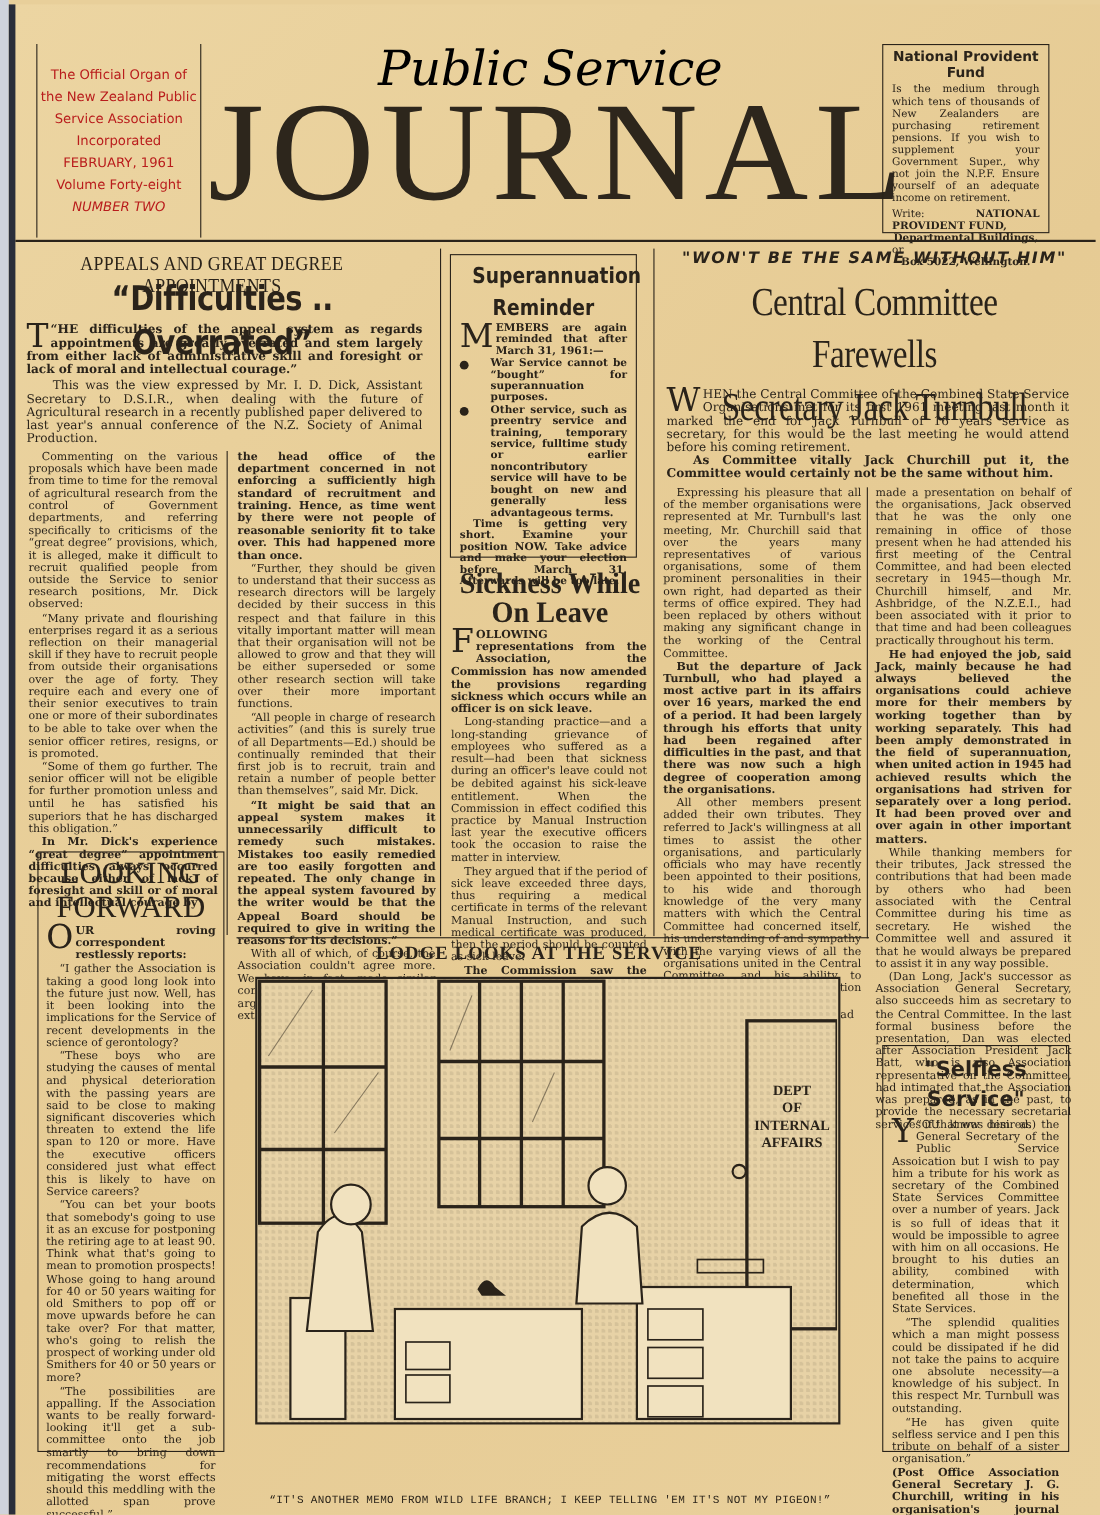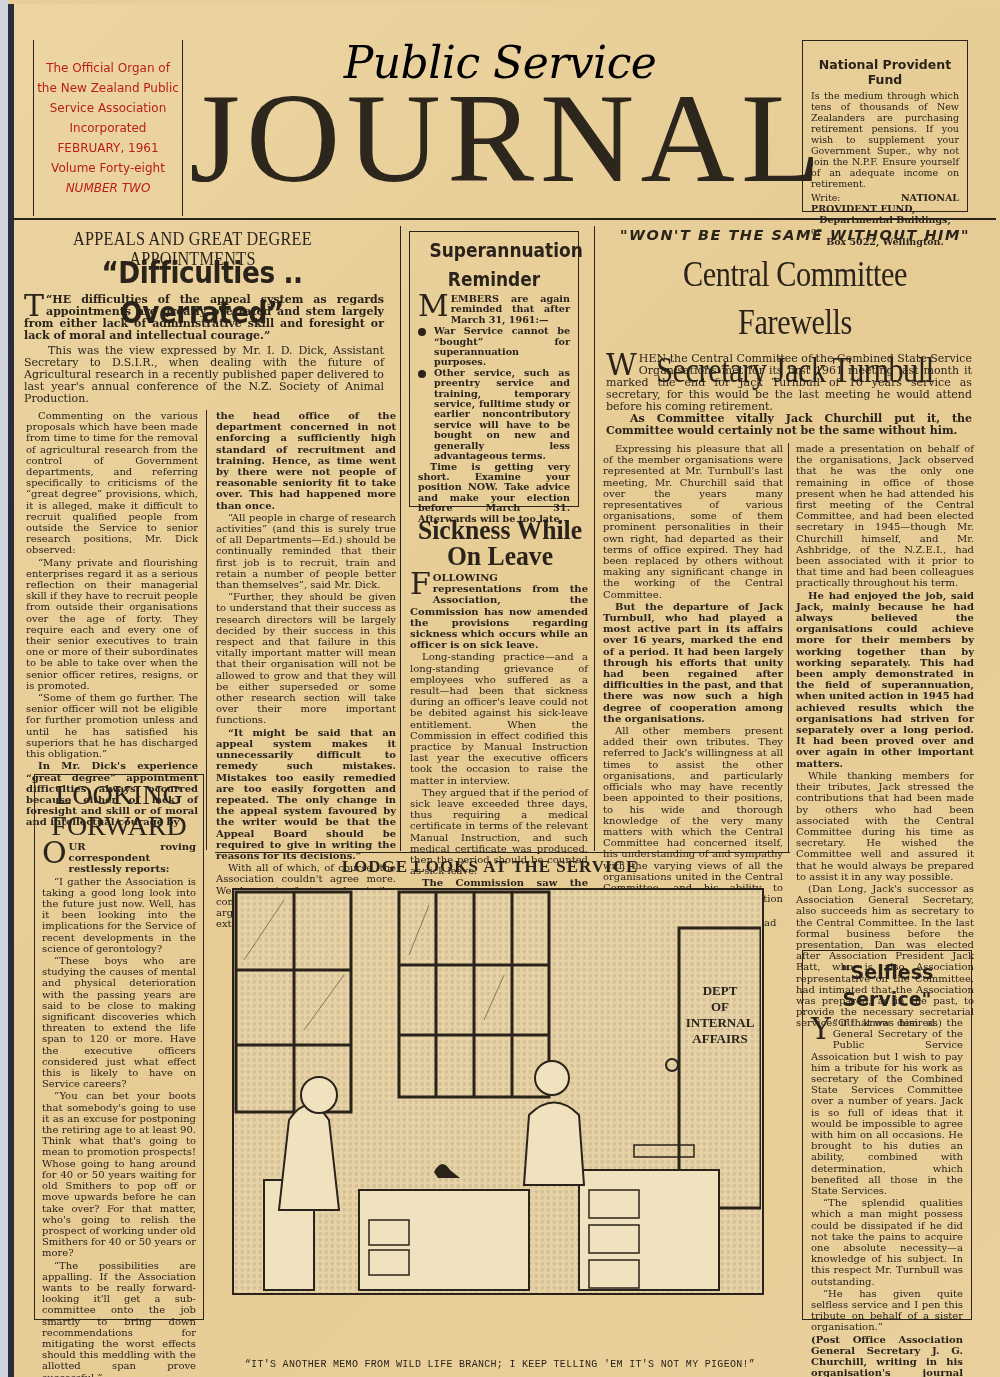--- a/index.html
+++ b/index.html
@@ -30,22 +30,22 @@
     left: 300px; top: 38px; width: 400px; text-align: center;
     font-family: "DejaVu Serif", serif; font-style: italic; font-size: 44px; line-height: 50px;
     color: #000000; letter-spacing: -0.5px;
   }
   .title-big {
     left: 195px; top: 78px; width: 585px; text-align: center;
     font-family: "Liberation Serif", serif; font-size: 128px; line-height: 120px;
     color: #2d261c; letter-spacing: 6px; transform: scaleX(1.02);
   }
   .npf-box {
-    left: 802px; top: 40px; width: 166px; height: 172px;
-    border: 1.5px solid #2a231a; padding: 16px 8px; font-size: 9.5px; line-height: 11px;
+    left: 802px; top: 40px; width: 152px; height: 172px;
+    border: 1.5px solid #2a231a; padding: 2px 8px; font-size: 9.5px; line-height: 11px;
   }
   .npf-box h3 { font-family: "DejaVu Sans", sans-serif; font-size: 12.5px; line-height: 15px; text-align: center; font-weight: bold; }
   .npf-box p { text-align: justify; margin-top: 3px; }
   .npf-box .addr { text-align: center; font-weight: bold; }
   .rule { background: #2a231a; height: 2px; }
 
   
   .col { font-size: 10px; line-height: 11.2px; text-align: justify; font-family: "DejaVu Serif", serif; }
   .col p { text-indent: 12px; margin-bottom: 1px; }
   .col p.bold { font-weight: bold; }
@@ -65,21 +65,21 @@
   .lede { font-size: 11px; line-height: 12px; font-weight: bold; text-align: justify; }
   .dropcap { float: left; font-size: 30px; line-height: 24px; margin-right: 2px; font-weight: normal; }
   .intro { font-size: 11px; line-height: 12px; text-align: justify; text-indent: 24px; }
 
   .box { border: 1.5px solid #2a231a; }
   .box-title { text-align: center; font-family: "DejaVu Sans", sans-serif; font-weight: bold; }
 
   .super-box { left: 409px; top: 231px; width: 170px; height: 276px; padding: 4px 8px; }
   .super-box .box-title { font-size: 20px; line-height: 29px; transform: scaleX(0.85); }
   .super-box .col { font-weight: bold; font-size: 9.6px; line-height: 10.4px; }
-  .bullet { display: flex; gap: 8px; }
+  .bullet { display: flex; gap: 20px; }
   .bullet .dot { flex: none; width: 8px; height: 8px; border-radius: 50%; background: #2a231a; margin-top: 2px; }
 
   .sick-title {
     left: 410px; top: 517px; width: 180px; text-align: center;
     font-family: "Liberation Serif", serif; font-weight: bold; font-size: 27px; line-height: 26px;
     transform: scaleX(0.95);
   }
 
   .kicker-wont {
     left: 600px; top: 227px; width: 390px; text-align: center;
@@ -151,22 +151,22 @@
 
 <div class="abs col" style="left:26px; top:410px; width:172px;">
   <p>Commenting on the various proposals which have been made from time to time for the removal of agricultural research from the control of Government departments, and referring specifically to criticisms of the “great degree” provisions, which, it is alleged, make it difficult to recruit qualified people from outside the Service to senior research positions, Mr. Dick observed:</p>
   <p>“Many private and flourishing enterprises regard it as a serious reflection on their managerial skill if they have to recruit people from outside their organisations over the age of forty. They require each and every one of their senior executives to train one or more of their subordinates to be able to take over when the senior officer retires, resigns, or is promoted.</p>
   <p>“Some of them go further. The senior officer will not be eligible for further promotion unless and until he has satisfied his superiors that he has discharged this obligation.”</p>
   <p class="bold">In Mr. Dick's experience “great degree” appointment difficulties always occurred because either of lack of foresight and skill or of moral and intellectual courage by</p>
 </div>
 <div class="abs vline" style="left:206px; top:410px; height:440px;"></div>
 <div class="abs col" style="left:216px; top:410px; width:180px;">
   <p class="bold noindent">the head office of the department concerned in not enforcing a sufficiently high standard of recruitment and training. Hence, as time went by there were not people of reasonable seniority fit to take over. This had happened more than once.</p>
+  <p>“Further, they should be given to understand that their success as research directors will be largely decided by their success in this respect and that failure in this vitally important matter will mean that their organisation will not be allowed to grow and that they will be either superseded or some other research section will take over their more important functions.</p>
   <p>“All people in charge of research activities” (and this is surely true of all Departments—Ed.) should be continually reminded that their first job is to recruit, train and retain a number of people better than themselves”, said Mr. Dick.</p>
-  <p>“Further, they should be given to understand that their success as research directors will be largely decided by their success in this respect and that failure in this vitally important matter will mean that their organisation will not be allowed to grow and that they will be either superseded or some other research section will take over their more important functions.</p>
   <p class="bold">“It might be said that an appeal system makes it unnecessarily difficult to remedy such mistakes. Mistakes too easily remedied are too easily forgotten and repeated. The only change in the appeal system favoured by the writer would be that the Appeal Board should be required to give in writing the reasons for its decisions.”</p>
   <p>With all of which, of course, the Association couldn't agree more. We have, in fact, made similar comments on some of the arguments used to justify extending the age of retirement.</p>
 </div>
 <div class="abs vline" style="left:400px; top:226px; height:625px;"></div>
 
 <div class="abs box super-box">
   <div class="box-title">Superannuation</div>
   <div class="box-title">Reminder</div>
   <div class="col">
     <p class="noindent"><span class="dropcap">M</span><span>EMBERS are again reminded that after March 31, 1961:—</span></p>

